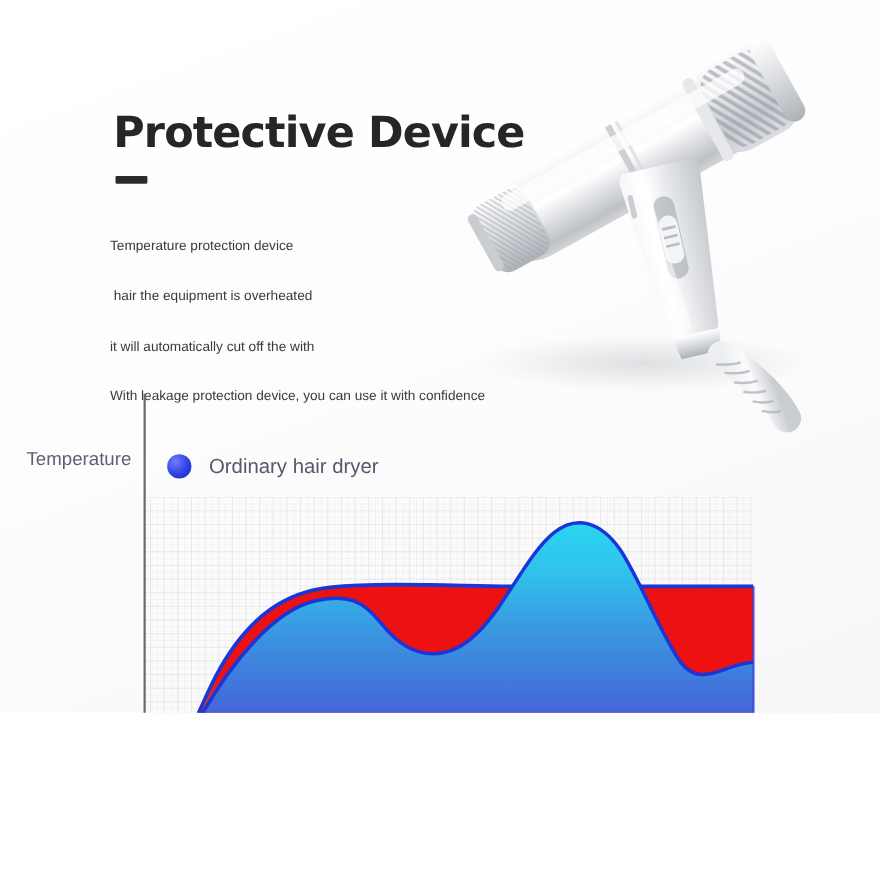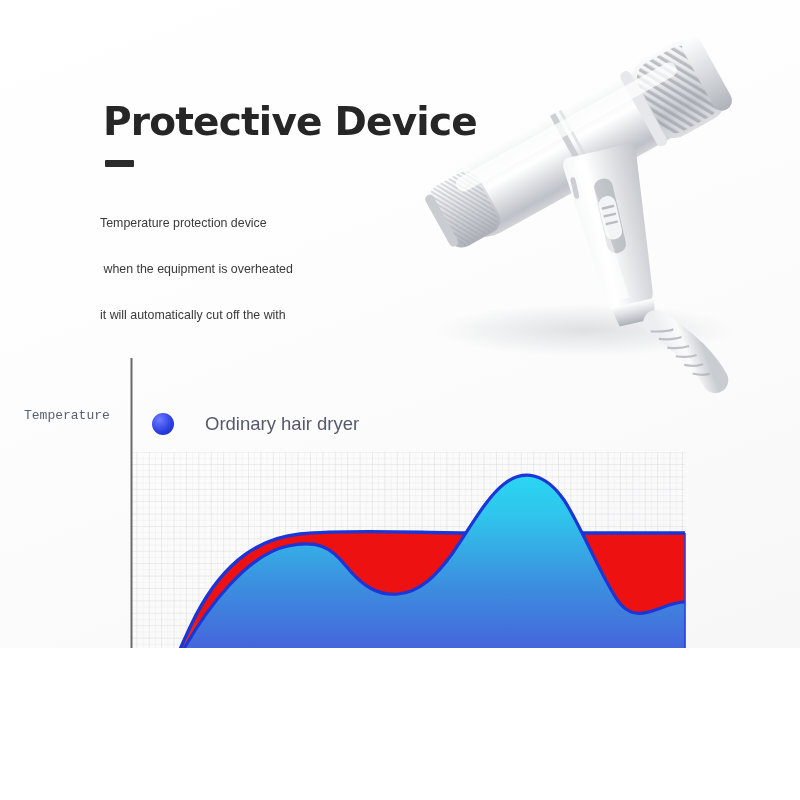--- a/index.html
+++ b/index.html
@@ -37,44 +37,45 @@
   
   .dryer-wrap{position:absolute;left:370px;top:0px;width:430px;height:400px;}
   .dryer-wrap svg{display:block;}
 
   
   .chart{position:absolute;left:0;top:340px;width:800px;height:460px;}
   .chart svg{display:block;}
 
   .axis-label{
     position:absolute;
-    font-size:13px;color:#5a6170;
-    font-family:Liberation Mono, monospace;
+    font-size:17px;color:#5a6170;
+    font-family:Liberation Sans, sans-serif;
     white-space:nowrap;
   }
   #y-axis-label{left:24px;top:408px;}
   #x-axis-label{left:638px;top:746px;}
 
   .legend{position:absolute;left:152px;top:408px;}
-  .legend-row{display:flex;align-items:center;height:32px;gap:15px;}
+  .legend-row{display:flex;align-items:center;height:32px;}
   .legend-dot{width:22px;height:22px;border-radius:50%;margin-right:16px;flex:0 0 auto;}
   .legend-text{font-size:18.5px;color:#55596b;white-space:nowrap;}
 </style>
 </head>
 <body>
 
 <div id="stage">
 
   <div class="hero-title">Protective Device</div>
   <div class="rule-dash"></div>
 
   <div class="desc">
     <div>Temperature protection device</div>
-    <div> when the equipment is overheated</div>
+    <div> hair the equipment is overheated</div>
     <div>it will automatically cut off the with</div>
+    <div>With leakage protection device, you can use it with confidence</div>
   </div>
 
   <div class="dryer-wrap">
     <svg width="430" height="400" viewBox="0 0 430 400" xmlns="http://www.w3.org/2000/svg">
       <defs>
         <linearGradient id="barrelG" x1="0" y1="0" x2="0" y2="1">
           <stop offset="0%" stop-color="#fefefe"></stop>
           <stop offset="18%" stop-color="#f2f3f4"></stop>
           <stop offset="42%" stop-color="#ffffff"></stop>
           <stop offset="68%" stop-color="#d9dbdf"></stop>

